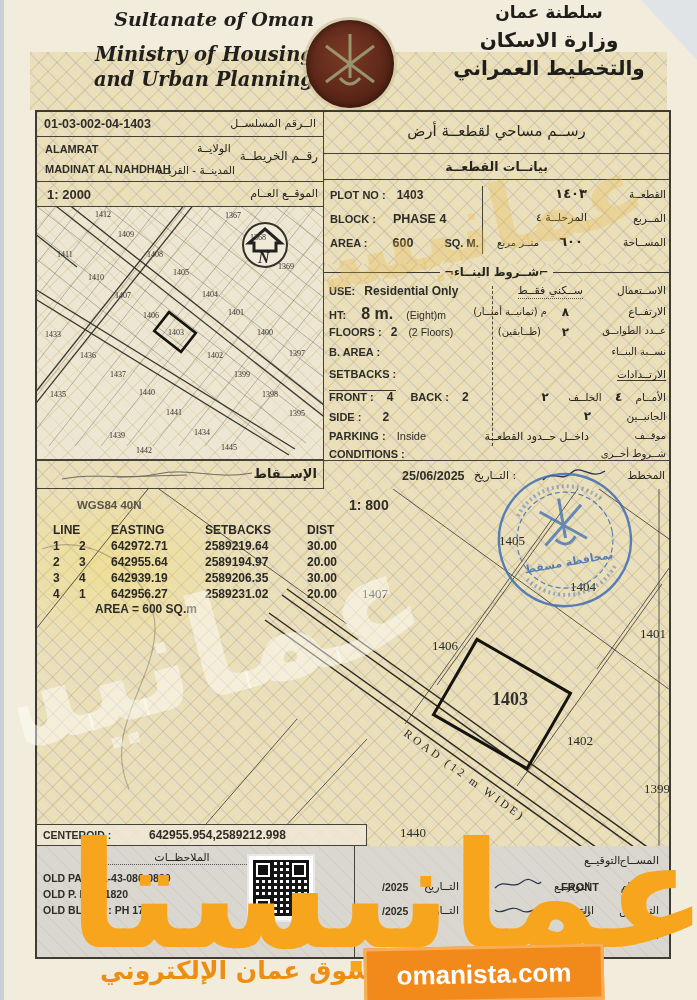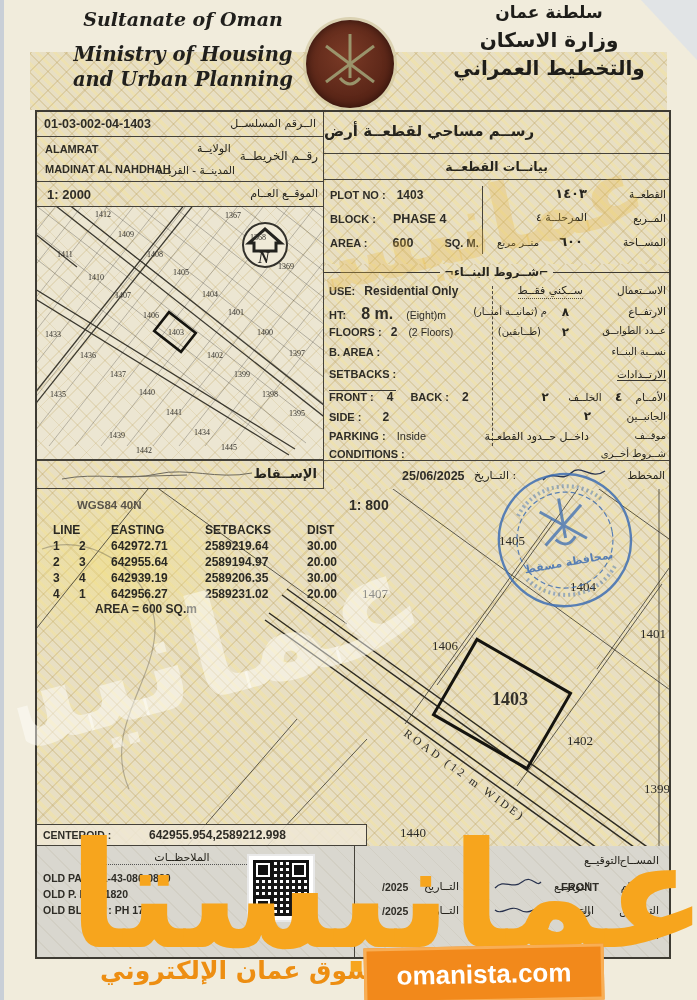--- a/index.html
+++ b/index.html
@@ -42,21 +42,21 @@
 </style>
 </head>
 <body>
 
 <div id="page">
   <div class="paper"></div>
   <div class="abs" style="right:0;top:0;width:70px;height:60px;background:#dde2e8;clip-path:polygon(100% 0,20% 0,100% 100%);opacity:.8;"></div>
 
   <div class="abs pat" style="left:30px;top:52px;width:637px;height:58px;"></div>
 
-  <div class="t" style="left:52px;top:8px;width:262px;text-align:center;font-family:'DejaVu Serif',serif;font-style:italic;font-weight:700;color:#201f1c;">
+  <div class="t" style="left:52px;top:8px;width:262px;text-align:right;font-family:'DejaVu Serif',serif;font-style:italic;font-weight:700;color:#201f1c;">
     <div style="font-size:19px;">Sultanate of Oman</div>
     <div style="font-size:19.5px;margin-top:13px;">Ministry of Housing</div>
     <div style="font-size:19.5px;margin-top:2px;">and Urban Planning</div>
   </div>
 
   <div class="abs" style="left:306px;top:20px;width:88px;height:88px;border-radius:50%;
               background:radial-gradient(circle at 45% 40%,#7a3a26 0%,#5e2819 55%,#46180e 100%);
               box-shadow:0 0 0 3px rgba(210,200,160,.7), inset 0 0 10px rgba(0,0,0,.5);">
     <svg width="88" height="88" viewBox="0 0 88 88">
       <g stroke="#a9b585" stroke-width="3" opacity=".75" fill="none">
@@ -78,21 +78,21 @@
   <div class="swirl" style="left:8px;top:565px;width:420px;font-size:140px;color:rgba(255,255,250,.48);transform:rotate(-15deg);">عمانيستا</div>
 
   <div id="form">
 
     <div class="cell pat" style="left:0;top:0;width:287px;height:25px;border-right:1.6px solid #45423a;border-bottom:1.6px solid #45423a;">
       <div class="t en" style="left:7px;top:5px;font-size:12.5px;">01-03-002-04-1403</div>
       <div class="t ar" style="right:7px;top:5px;">الــرقم المسلســل</div>
     </div>
 
     <div class="cell pat" style="left:287px;top:0;right:0;height:42px;border-bottom:1.6px solid #45423a;">
-      <div class="t ar" style="left:0;right:0;top:10px;text-align:left;font-size:15px;font-weight:700;">رســم مساحي لقطعــة أرض</div>
+      <div class="t ar" style="left:0;right:0;top:10px;text-align:center;font-size:15px;font-weight:400;">رســم مساحي لقطعــة أرض</div>
     </div>
 
     <div class="cell pat" style="left:0;top:25px;width:287px;height:45px;border-right:1.6px solid #45423a;border-bottom:1.6px solid #45423a;">
       <div class="t en" style="left:8px;top:6px;">ALAMRAT</div>
       <div class="t ar" style="left:160px;top:5px;">الولايــة</div>
       <div class="t ar" style="right:5px;top:12px;font-size:12px;">رقــم الخريطــة</div>
       <div class="t en" style="left:8px;top:26px;">MADINAT AL NAHDHAH</div>
       <div class="t ar" style="left:120px;top:27px;font-size:10.5px;">المدينــة - القريــة</div>
     </div>
 

